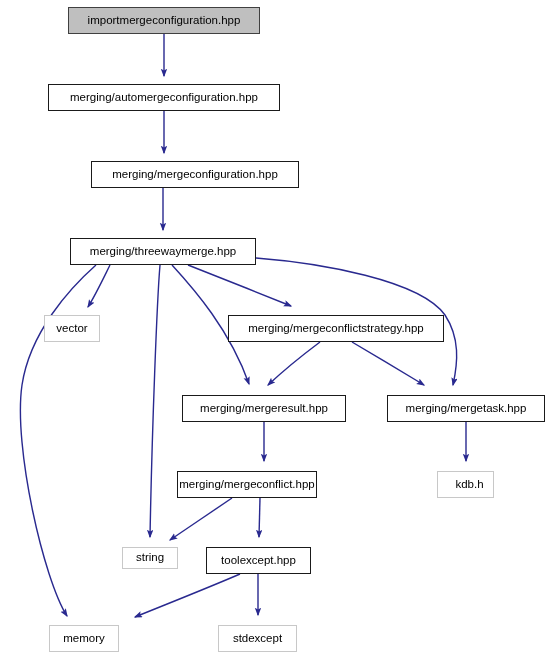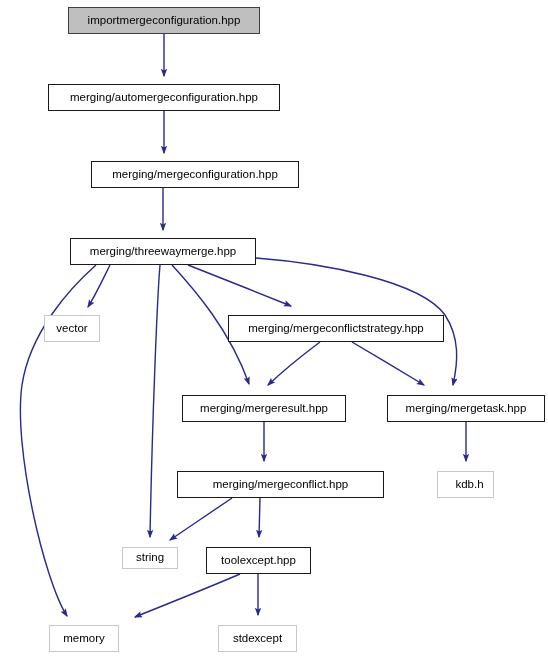--- a/index.html
+++ b/index.html
@@ -99,21 +99,21 @@
       </div>
       <div class="node internal" title="merging/mergeconflictstrategy.hpp" style="left: 228px; top: 315px; width: 216px; height: 27px;">
         <span>merging/mergeconflictstrategy.hpp</span>
       </div>
       <div class="node internal" title="merging/mergeresult.hpp" style="left: 182px; top: 395px; width: 164px; height: 27px;">
         <span>merging/mergeresult.hpp</span>
       </div>
       <div class="node internal" title="merging/mergetask.hpp" style="left: 387px; top: 395px; width: 158px; height: 27px;">
         <span>merging/mergetask.hpp</span>
       </div>
-      <div class="node internal" title="merging/mergeconflict.hpp" style="left: 177px; top: 471px; width: 207px; height: 27px;">
+      <div class="node internal" title="merging/mergeconflict.hpp" style="left: 177px; top: 471px; width: 140px; height: 27px;">
         <span>merging/mergeconflict.hpp</span>
       </div>
       <div class="node system" title="kdb.h" style="left: 437px; top: 471px; width: 57px; height: 27px; padding-left: 8px;">
         <span>kdb.h</span>
       </div>
       <div class="node system" title="string" style="left: 122px; top: 547px; width: 56px; height: 22px;">
         <span>string</span>
       </div>
       <div class="node internal" title="toolexcept.hpp" style="left: 206px; top: 547px; width: 105px; height: 27px;">
         <span>toolexcept.hpp</span>

